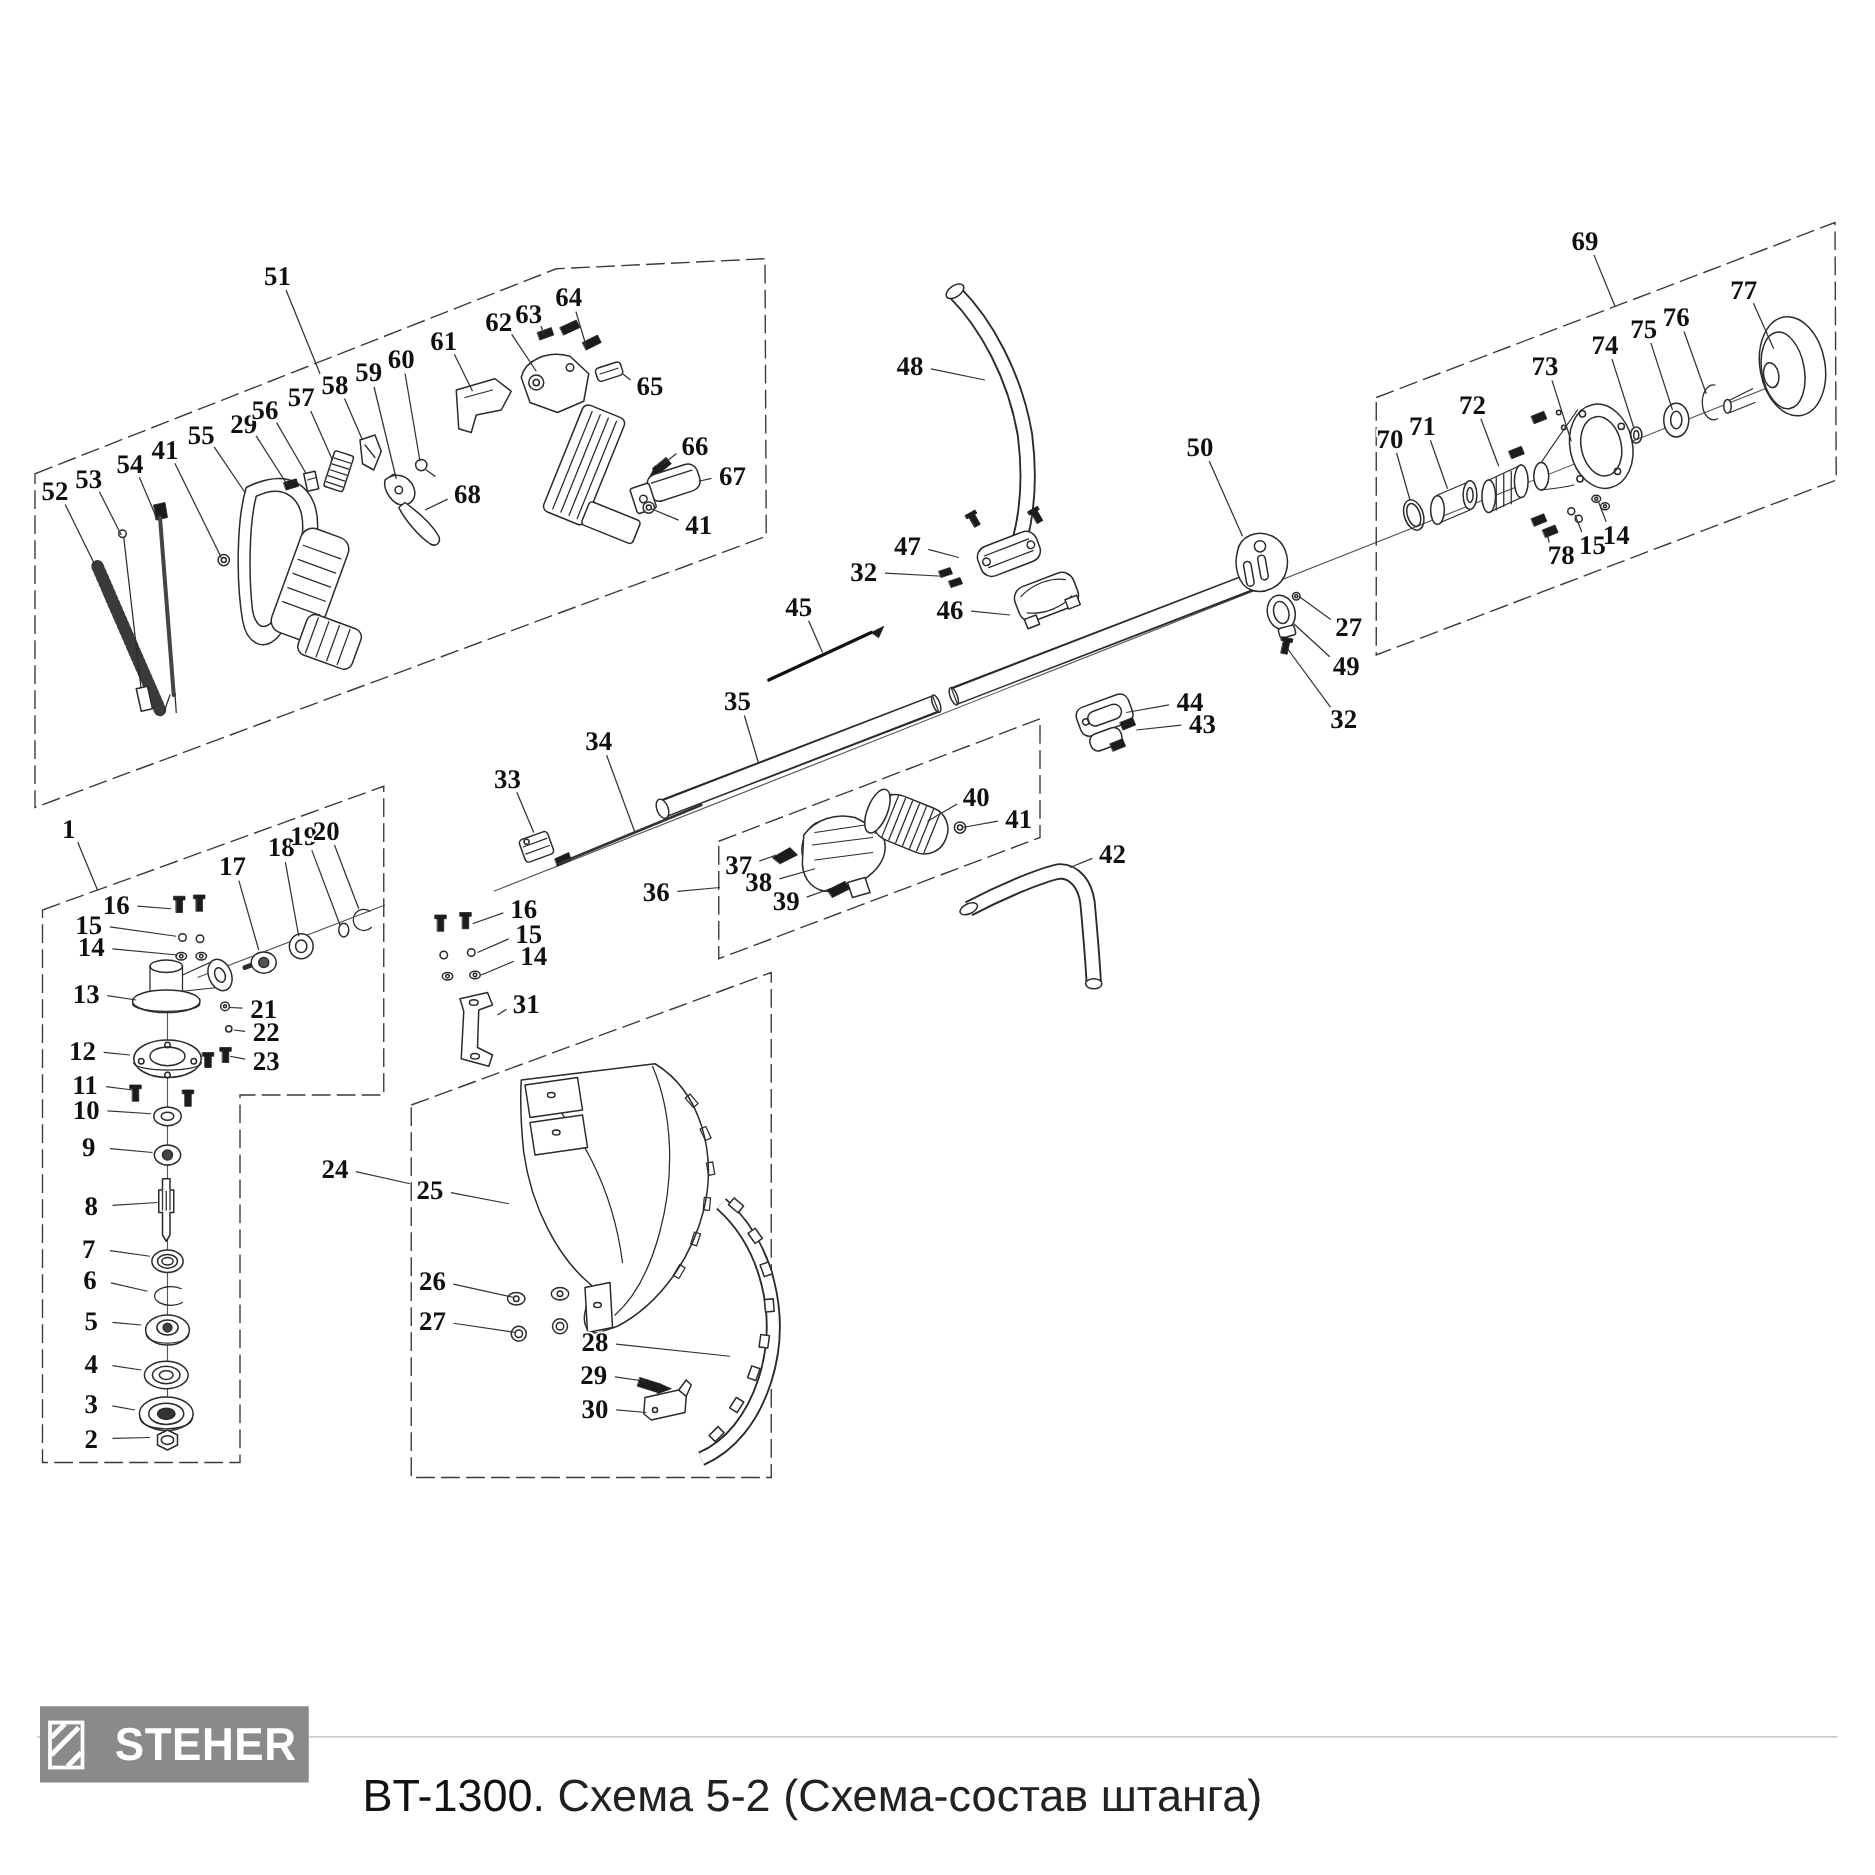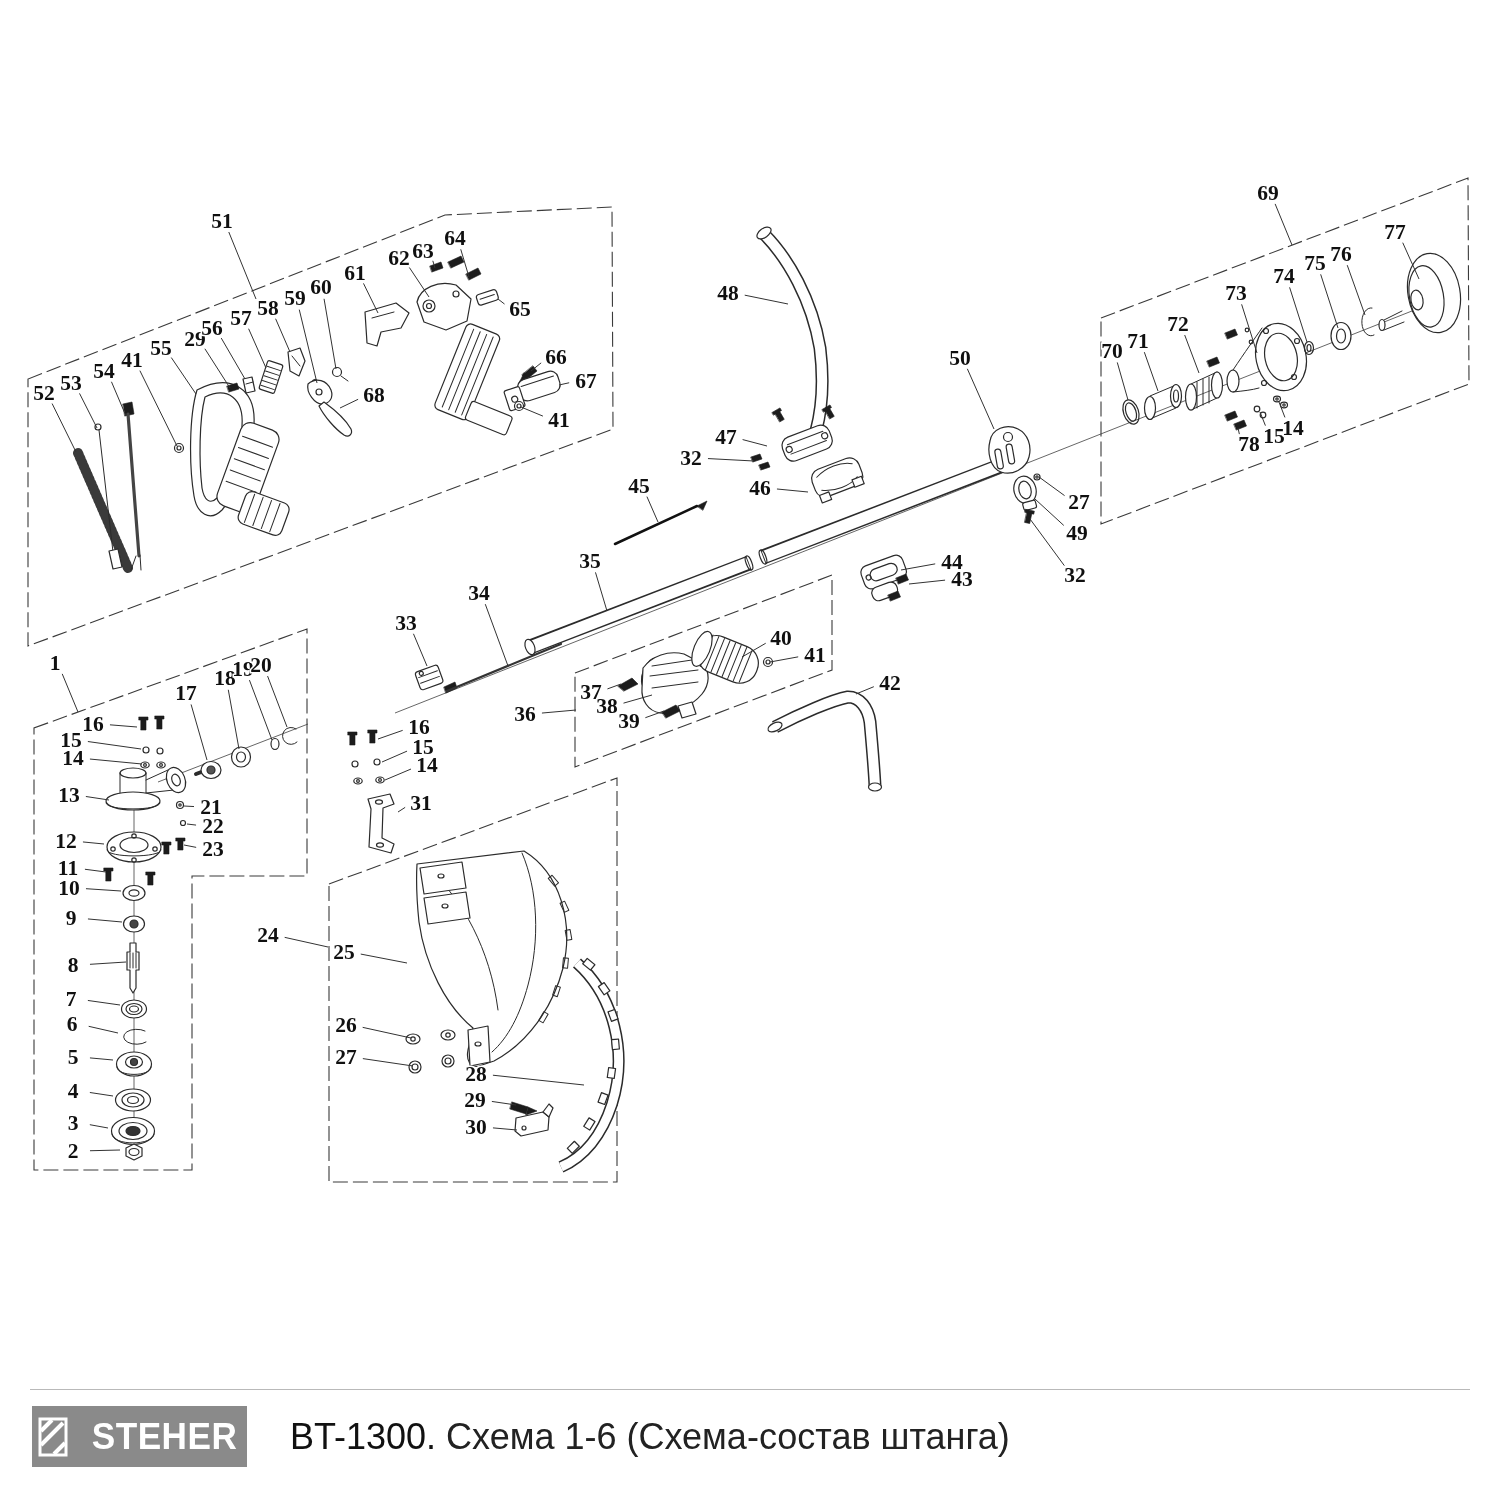--- a/index.html
+++ b/index.html
@@ -12,21 +12,21 @@
   .part .thin{fill:none;stroke:#2b2b2b;stroke-width:1;}
   .dashbox{fill:none;stroke:#3a3a3a;stroke-width:1.1;stroke-dasharray:15 5;}
   .axis{stroke:#555;stroke-width:.9;fill:none;}
   .tube-outer{stroke:#2b2b2b;fill:none;stroke-linecap:butt;}
   .tube-inner{stroke:#fff;fill:none;stroke-linecap:butt;}
   .leader{stroke:#333;stroke-width:1;}
   .callout-label{font-family:"Liberation Serif",serif;font-weight:700;font-size:21.5px;fill:#101010;
                  text-anchor:middle;paint-order:stroke;stroke:#fff;stroke-width:3px;}
   
   .footer-rule{position:absolute;left:30px;width:1440px;top:1389px;border-top:1.5px solid #b9b9b9;}
-  .logo{position:absolute;left:32px;top:1406px;width:215px;height:61px;background:#8a8a8a;
+  .logo{position:absolute;left:32px;top:1365px;width:215px;height:61px;background:#8a8a8a;
         display:flex;align-items:center;justify-content:center;gap:20px;}
   .logo-text{color:#fff;font-weight:700;font-size:37px;letter-spacing:.5px;transform:scaleX(.95);
              font-family:"Liberation Sans",sans-serif;}
   .title{position:absolute;left:290px;top:1413px;height:48px;display:flex;align-items:center;
          font-size:36px;color:#111;white-space:nowrap;}
   .title .model{font-weight:400;margin-right:10px;}
   .title .schema{font-weight:400;color:#222;}
 </style>
 </head>
 <body>
@@ -783,16 +783,16 @@
   <svg width="30" height="40" viewBox="0 0 30 40">
     <rect x="2" y="2" width="26" height="36" fill="none" stroke="#fff" stroke-width="3"></rect>
     <line x1="3" y1="14" x2="14" y2="3" stroke="#fff" stroke-width="4"></line>
     <line x1="3" y1="28" x2="25" y2="6" stroke="#fff" stroke-width="4"></line>
     <line x1="16" y1="37" x2="27" y2="26" stroke="#fff" stroke-width="4"></line>
   </svg>
   <span class="logo-text">STEHER</span>
 </div>
 <div class="title">
   <span class="model">BT-1300.</span>
-  <span class="schema">Схема 1-6 (Схема-состав штанга)</span>
+  <span class="schema">Схема 5-2 (Схема-состав штанга)</span>
 </div>
 
 </div>
 
 </body></html>

